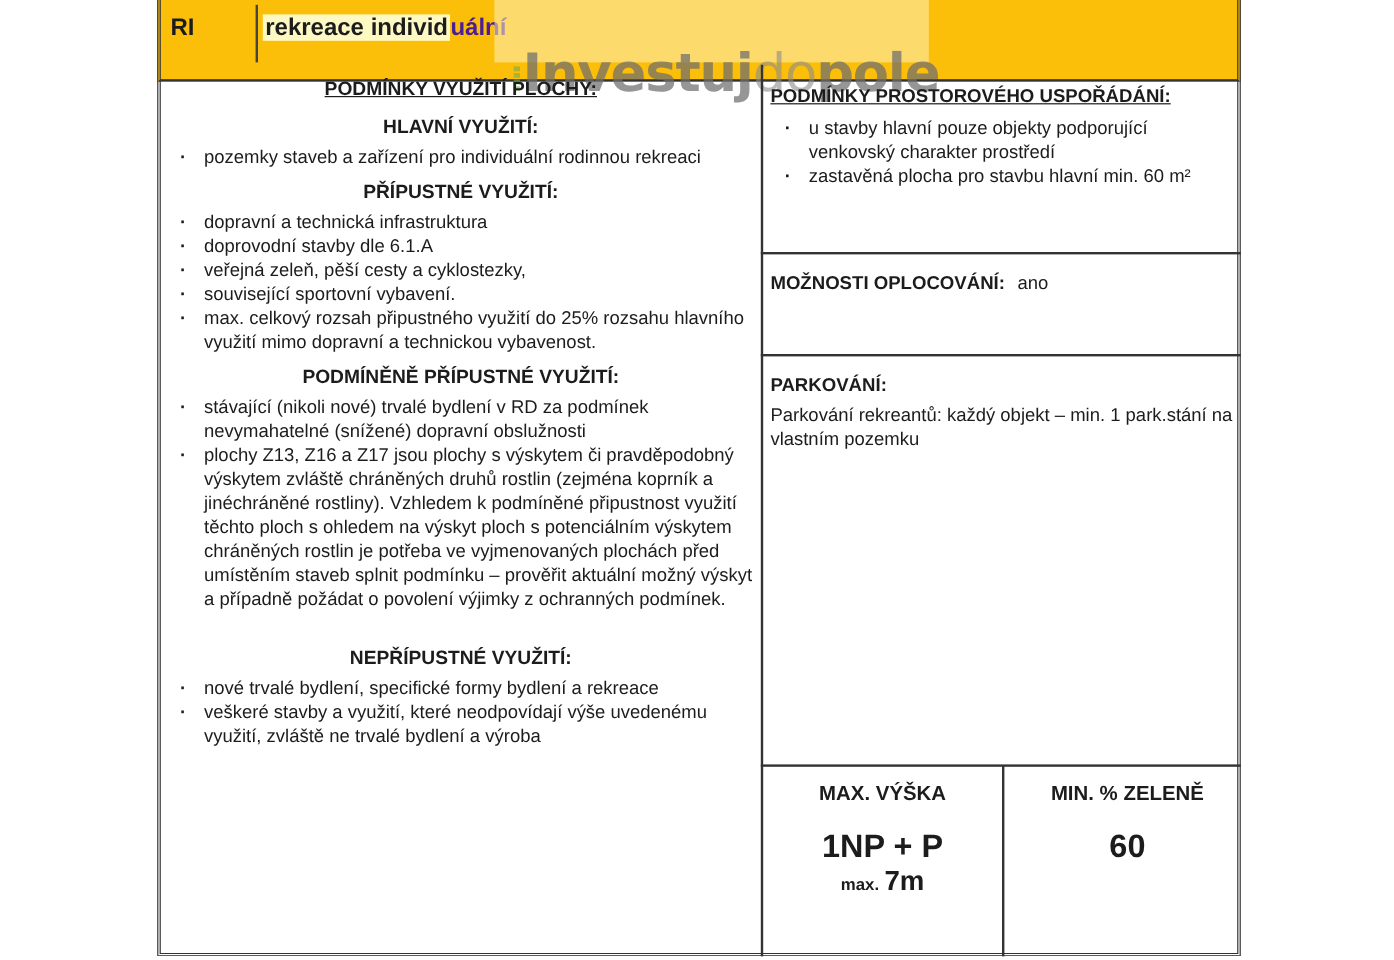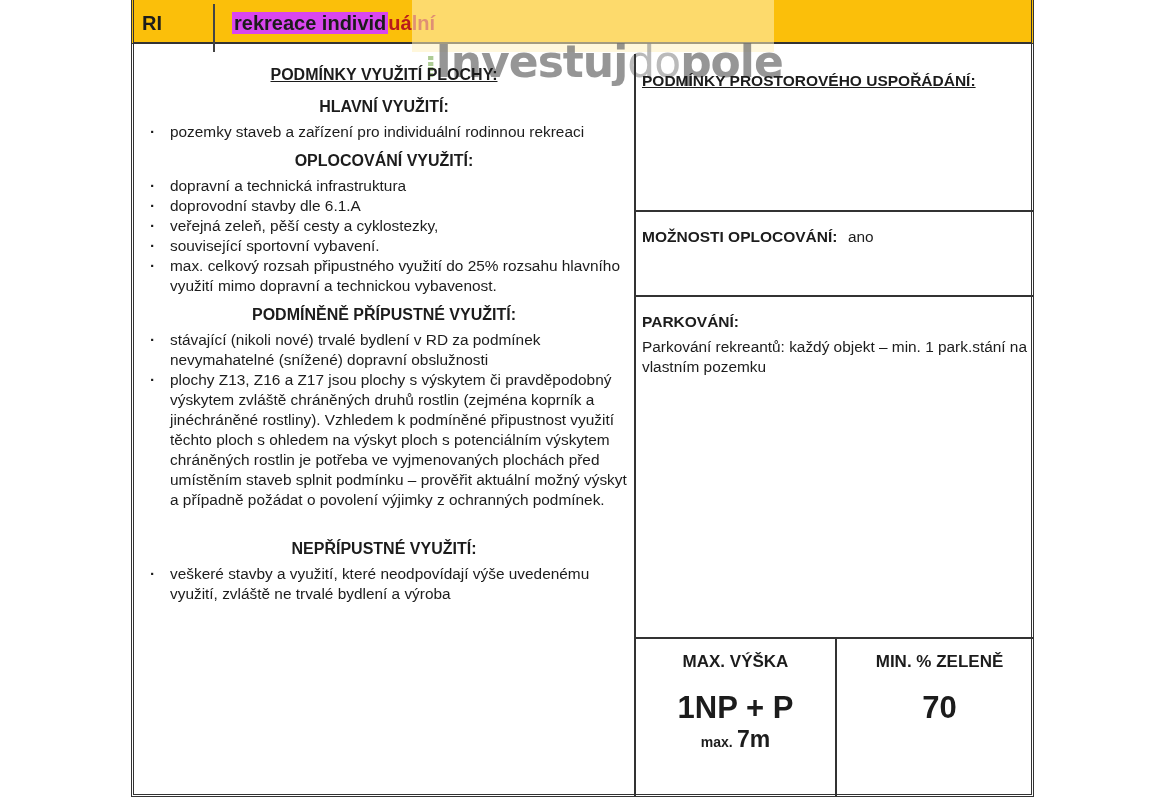--- a/index.html
+++ b/index.html
@@ -1,27 +1,27 @@
 <!DOCTYPE html>
 <html><head>
 <meta charset="utf-8">
 <style>
   html, body { margin:0; padding:0; background:#ffffff; }
   body { width:1162px; height:800px; position:relative; overflow:hidden;
          font-family:"Liberation Sans", "DejaVu Sans", sans-serif; color:#1c1c1c; }
   .frame { position:absolute; left:131px; top:0; width:903px; height:797px;
            border:3px double #333; border-top:none; box-sizing:border-box; }
-  .header { position:absolute; left:131px; top:0; width:903px; height:44px;
+  .header { position:absolute; left:131px; top:0; width:903px; height:68px;
             background:#fbbf0a; border-left:3px double #333; border-right:3px double #333;
             border-bottom:2px solid #333; box-sizing:border-box; }
   .hdr-code { position:absolute; left:8px; top:12px; font-weight:bold; font-size:20px; }
   .hdr-sep { position:absolute; left:79px; top:4px; width:2px; height:48px; background:#444; }
   .hdr-title { position:absolute; left:85px; top:12px; font-weight:bold; font-size:20px; }
-  .hdr-title .hl { background:#d946ef; padding:0 2px;margin-left:13px; }
-  .hdr-title .fade { color:#b91c1c; }
+  .hdr-title .hl { background:#fef9c3; padding:0 2px; }
+  .hdr-title .fade { color:#4c1d95; }
   .wm-band { position:absolute; left:412px; top:0; width:362px; height:52px; background:rgba(255,240,190,0.55); }
   .watermark { position:absolute; left:425px; top:36px; font-weight:bold; font-size:44px;
                color:rgba(110,110,110,0.72); letter-spacing:-1px; font-family:"DejaVu Sans", sans-serif; }
   .watermark .light { font-weight:normal; color:rgba(140,140,140,0.6); }
   .watermark .dots { color:rgba(120,170,80,0.6); font-size:30px; }
 
   .left { position:absolute; left:138px; top:66px; width:492px; }
   .sec-title { font-weight:bold; font-size:16px; margin:0 0 6px 0;text-align:center; }
   .sec-title.u { text-decoration:underline; margin-bottom:14px; }
   ul.bul { list-style:none; margin:0 0 6px 0; padding:0; }
@@ -29,21 +29,21 @@
   ul.bul li::before { content:"·"; position:absolute; left:12px; top:0; font-weight:bold; }
 
   .vdiv { position:absolute; left:634px; top:54px; width:2px; height:743px; background:#333; }
   .hdiv { position:absolute; left:634px; height:2px; width:400px; background:#333; }
   .right-box { position:absolute; left:642px; width:385px; }
   .right-title { font-weight:bold; font-size:15.5px; }
   .right-text { font-size:15.4px; line-height:20px; }
   .bdiv { position:absolute; left:835px; top:638px; width:2px; height:159px; background:#333; }
   .cell { position:absolute; top:652px; text-align:center; }
   .cell .lbl { font-weight:bold; font-size:17px; }
-  .cell .val { font-weight:bold; font-size:31px; margin-top:18px; }
+  .cell .val { font-weight:bold; font-size:27px; margin-top:18px; }
   .cell .val2 { margin-top:0; font-weight:bold; }
   .cell .val2 .small { font-size:14px; }
   .cell .val2 .big { font-size:23px; }
 </style>
 </head>
 <body>
 
 <div class="frame"></div>
 
 <div class="header">
@@ -55,45 +55,50 @@
 <div class="watermark"><span class="dots">⁞</span><span>Investuj</span><span class="light">do</span><span>pole</span></div>
 
 <div class="left">
   <div class="sec-title u">PODMÍNKY VYUŽITÍ PLOCHY:</div>
 
   <div class="sec-title">HLAVNÍ VYUŽITÍ:</div>
   <ul class="bul">
     <li>pozemky staveb a zařízení pro individuální rodinnou rekreaci</li>
   </ul>
 
-  <div class="sec-title" style="margin-top:10px">OPLOCOVÁNÍ VYUŽITÍ:</div>
+  <div class="sec-title" style="margin-top:10px">PŘÍPUSTNÉ VYUŽITÍ:</div>
   <ul class="bul">
     <li>dopravní a technická infrastruktura</li>
     <li>doprovodní stavby dle 6.1.A</li>
     <li>veřejná zeleň, pěší cesty a cyklostezky,</li>
     <li>související sportovní vybavení.</li>
     <li>max. celkový rozsah připustného využití do 25% rozsahu hlavního využití mimo dopravní a technickou vybavenost.</li>
   </ul>
 
   <div class="sec-title" style="margin-top:10px">PODMÍNĚNĚ PŘÍPUSTNÉ VYUŽITÍ:</div>
   <ul class="bul">
     <li>stávající (nikoli nové) trvalé bydlení v RD za podmínek nevymahatelné (snížené) dopravní obslužnosti</li>
     <li>plochy  Z13, Z16 a Z17  jsou plochy s výskytem  či pravděpodobný výskytem zvláště chráněných druhů rostlin (zejména koprník a jinéchráněné rostliny). Vzhledem k podmíněné připustnost využití těchto ploch  s ohledem na výskyt ploch s potenciálním výskytem chráněných rostlin je potřeba ve vyjmenovaných plochách před umístěním staveb splnit podmínku – prověřit aktuální možný výskyt a případně požádat o povolení výjimky z ochranných podmínek.</li>
   </ul>
 
   <div class="sec-title" style="margin-top:30px">NEPŘÍPUSTNÉ VYUŽITÍ:</div>
   <ul class="bul">
+    <li>nové trvalé bydlení, specifické formy bydlení a rekreace</li>
     <li>veškeré stavby a využití, které neodpovídají výše uvedenému využití, zvláště ne trvalé bydlení a výroba</li>
   </ul>
 </div>
 
 <div class="vdiv"></div>
 
 <div class="right-box" style="top:72px">
   <div class="right-title" style="text-decoration:underline;margin-bottom:8px">PODMÍNKY PROSTOROVÉHO USPOŘÁDÁNÍ:</div>
+  <ul class="bul">
+    <li>u stavby hlavní pouze objekty podporující venkovský charakter prostředí</li>
+    <li>zastavěná plocha pro stavbu hlavní min. 60 m²</li>
+  </ul>
 </div>
 
 <div class="hdiv" style="top:210px"></div>
 
 <div class="right-box" style="top:227px">
   <span class="right-title">MOŽNOSTI OPLOCOVÁNÍ:</span>
   <span class="right-text" style="margin-left:6px">ano</span>
 </div>
 
 <div class="hdiv" style="top:295px"></div>
@@ -107,14 +112,14 @@
 <div class="bdiv"></div>
 
 <div class="cell" style="left:636px;width:199px">
   <div class="lbl">MAX. VÝŠKA</div>
   <div class="val">1NP + P</div>
   <div class="val2"><span class="small">max.</span> <span class="big">7m</span></div>
 </div>
 
 <div class="cell" style="left:837px;width:205px">
   <div class="lbl">MIN. % ZELENĚ</div>
-  <div class="val">70</div>
+  <div class="val">60</div>
 </div>
 
 </body></html>

